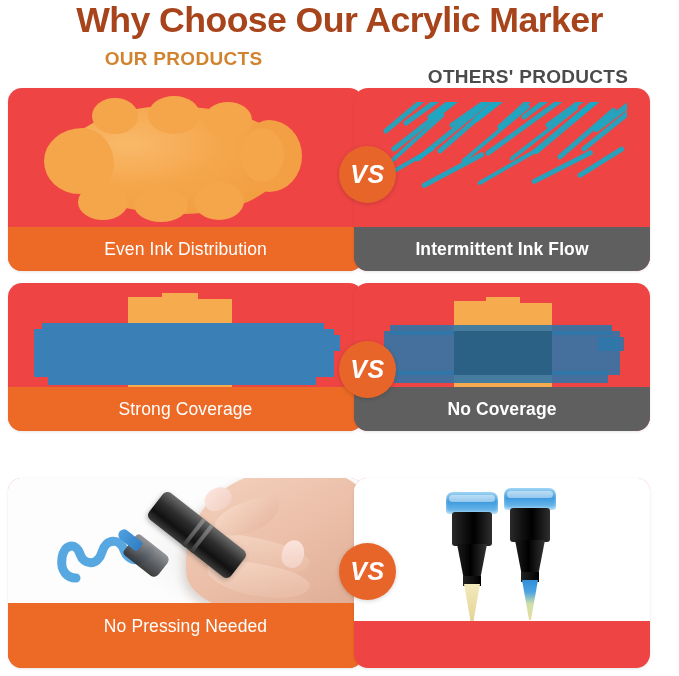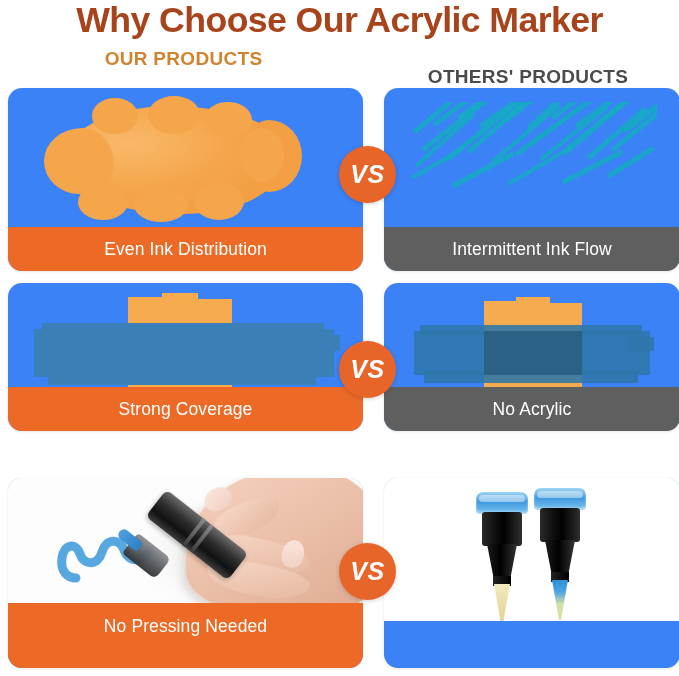--- a/index.html
+++ b/index.html
@@ -54,25 +54,25 @@
     top: 66px;
     text-align: center;
     color: #4b4b4b;
   }
 
   
   .card {
     position: absolute;
     border-radius: 14px;
     overflow: hidden;
-    background: #3b82f6;
+    background: #ef4444;
     box-shadow: 0 1px 3px rgba(0,0,0,0.10);
   }
   .card.left  { left: 8px;  width: 355px; }
-  .card.right { left: 384px; width: 296px; }
+  .card.right { left: 354px; width: 296px; font-weight: bold; }
 
   .row1 { top: 88px;  height: 183px; }
   .row2 { top: 283px; height: 148px; }
   .row3 { top: 478px; height: 190px; }
 
   .card-media {
     position: absolute;
     left: 0; top: 0; right: 0;
     bottom: 44px;
     overflow: hidden;
@@ -371,21 +371,21 @@
       <div class="v-stroke" style="left:100px; top:18px; width:32px; height:118px;"></div>
       <div class="v-stroke" style="left:132px; top:14px; width:34px; height:124px;"></div>
       <div class="v-stroke" style="left:166px; top:20px; width:32px; height:114px;"></div>
       <div class="h-stroke transparent" style="left:30px; top:48px; width:236px; height:44px;"></div>
       <div class="h-stroke transparent" style="left:36px; top:42px; width:222px; height:10px;"></div>
       <div class="h-stroke transparent" style="left:40px; top:88px; width:214px; height:12px;"></div>
       <div class="h-stroke transparent" style="left:244px; top:54px; width:26px; height:14px;"></div>
       <div class="overlap-dark" style="left:100px; top:48px; width:98px; height:44px;"></div>
     </div>
   </div>
-  <div class="card-label label-others">No Acrylic</div>
+  <div class="card-label label-others">No Coverage</div>
 </div>
 
 <div class="vs-badge" id="vs-2">VS</div>
 
 <div class="card left row3">
   <div class="card-media">
     <div class="photo3l">
       <div class="paper-shadow"></div>
 
       <svg class="squiggle" width="355" height="143" viewBox="0 0 355 143">

